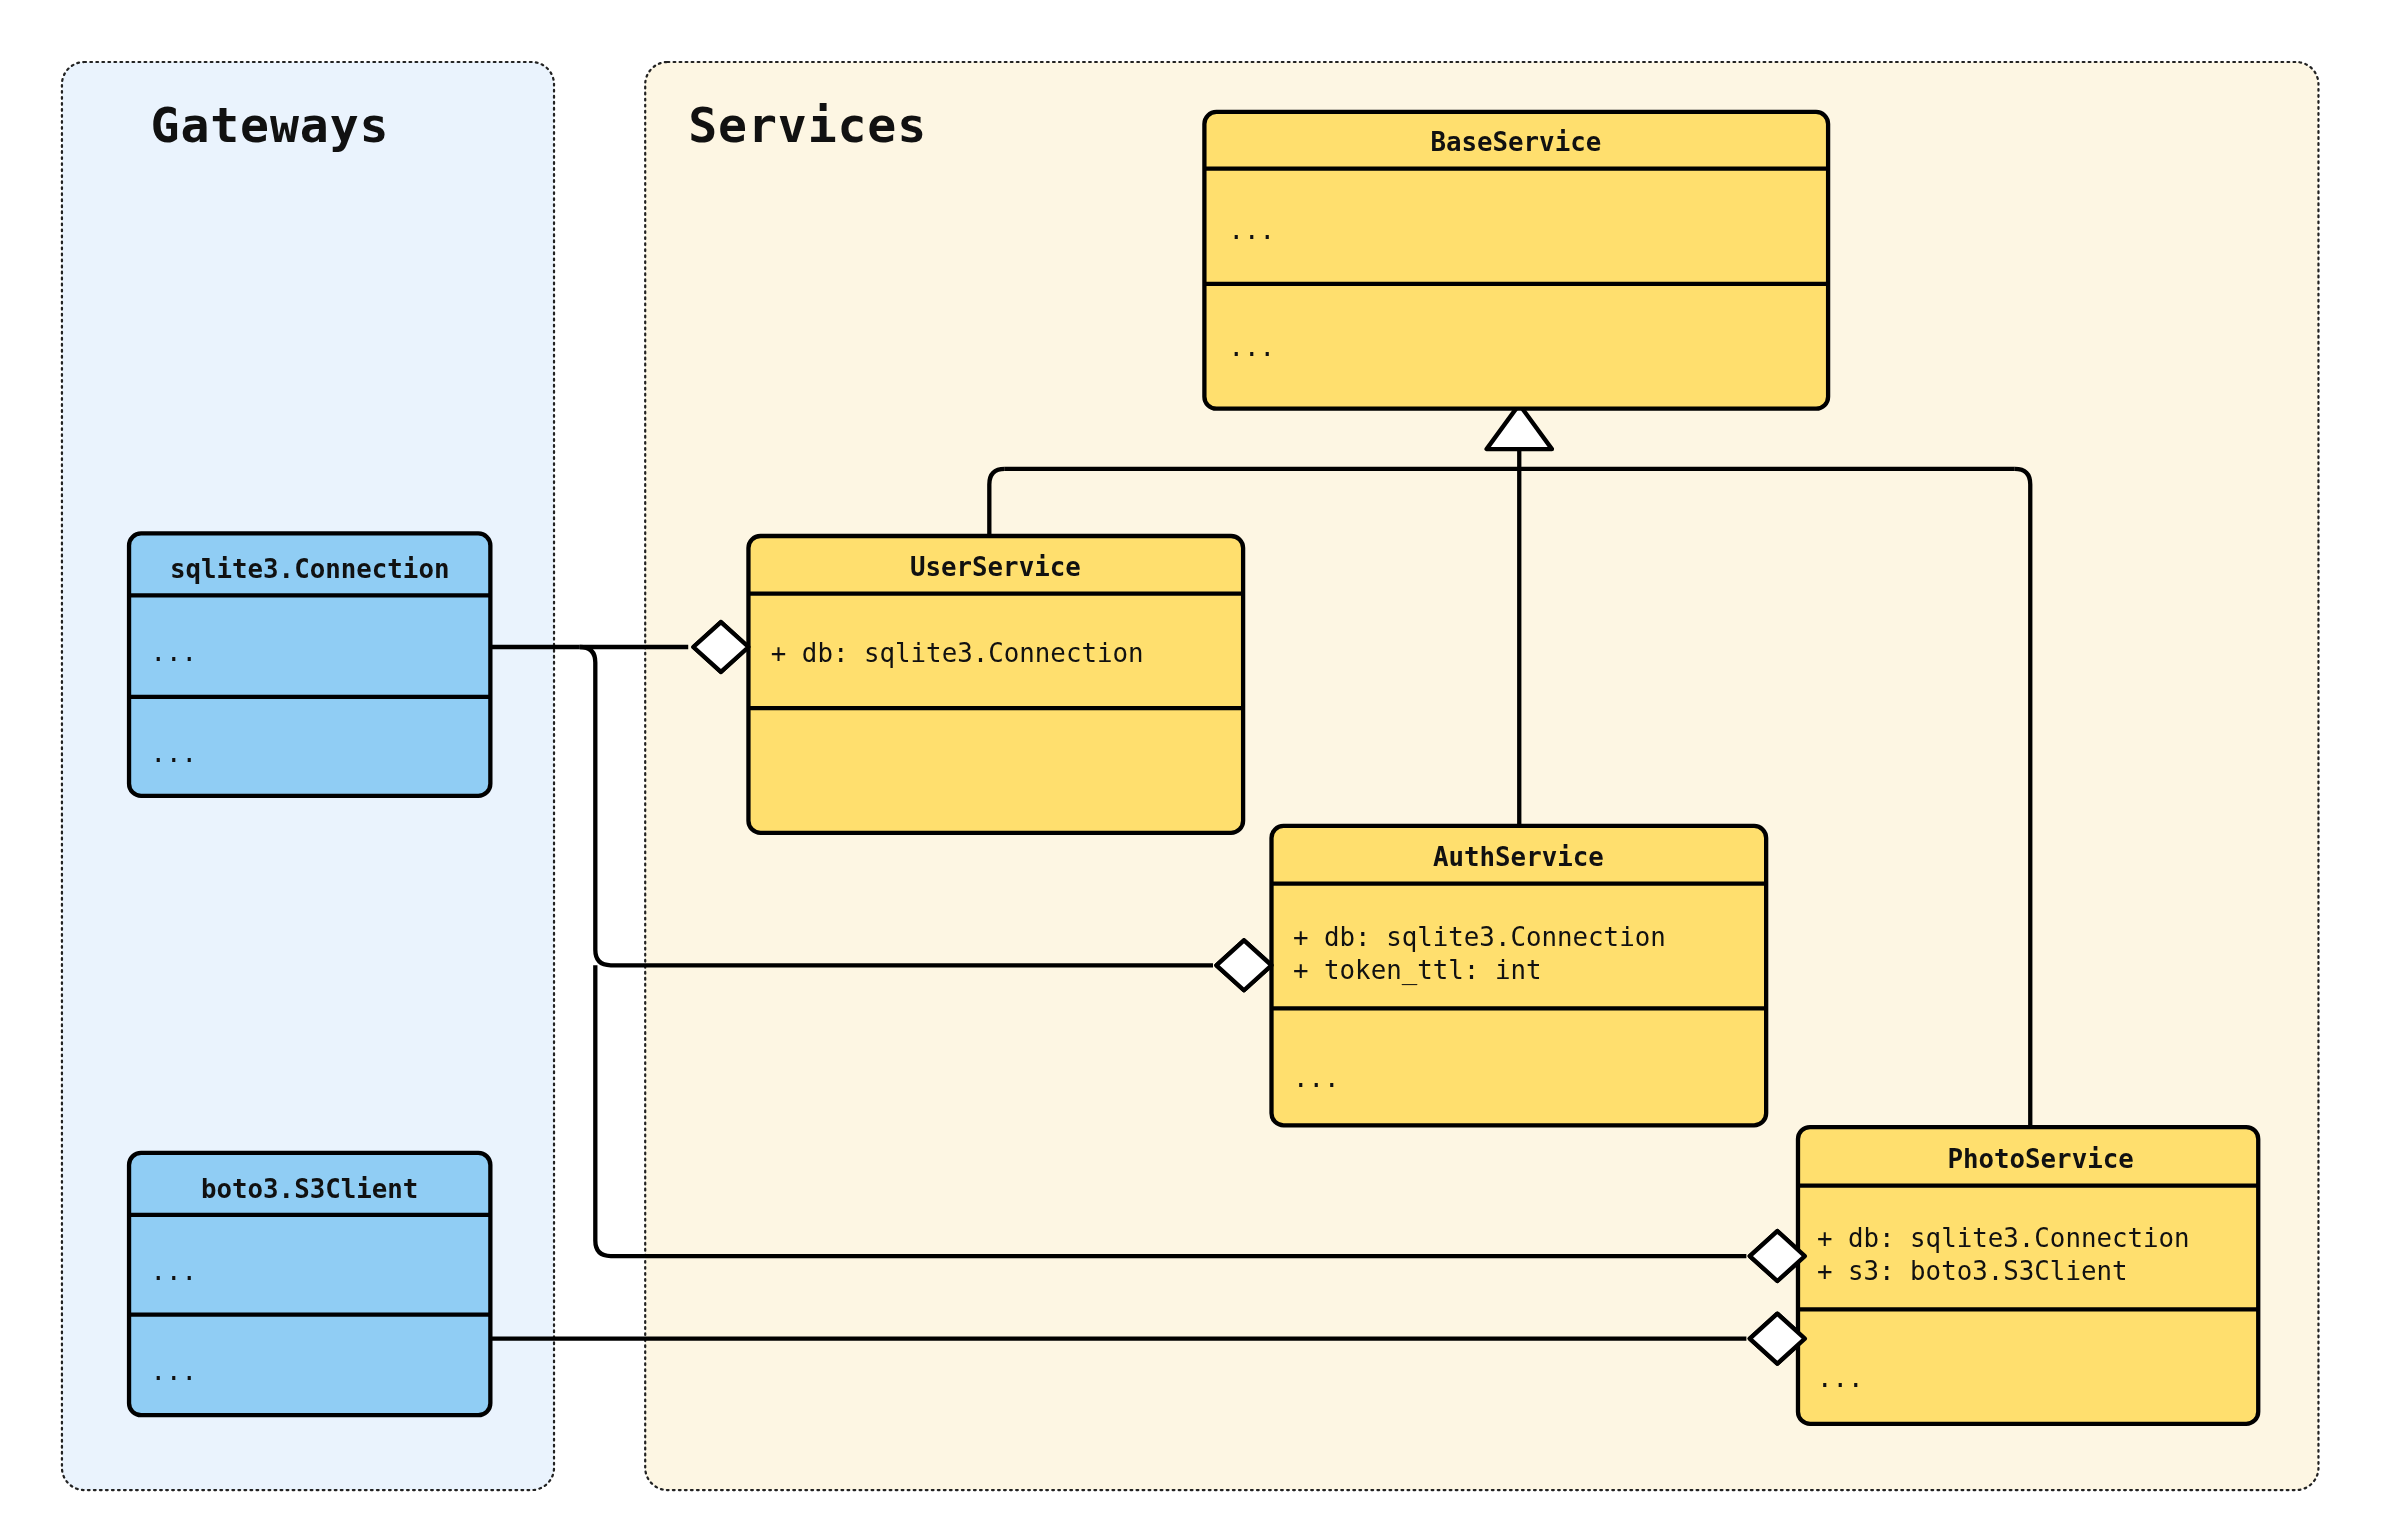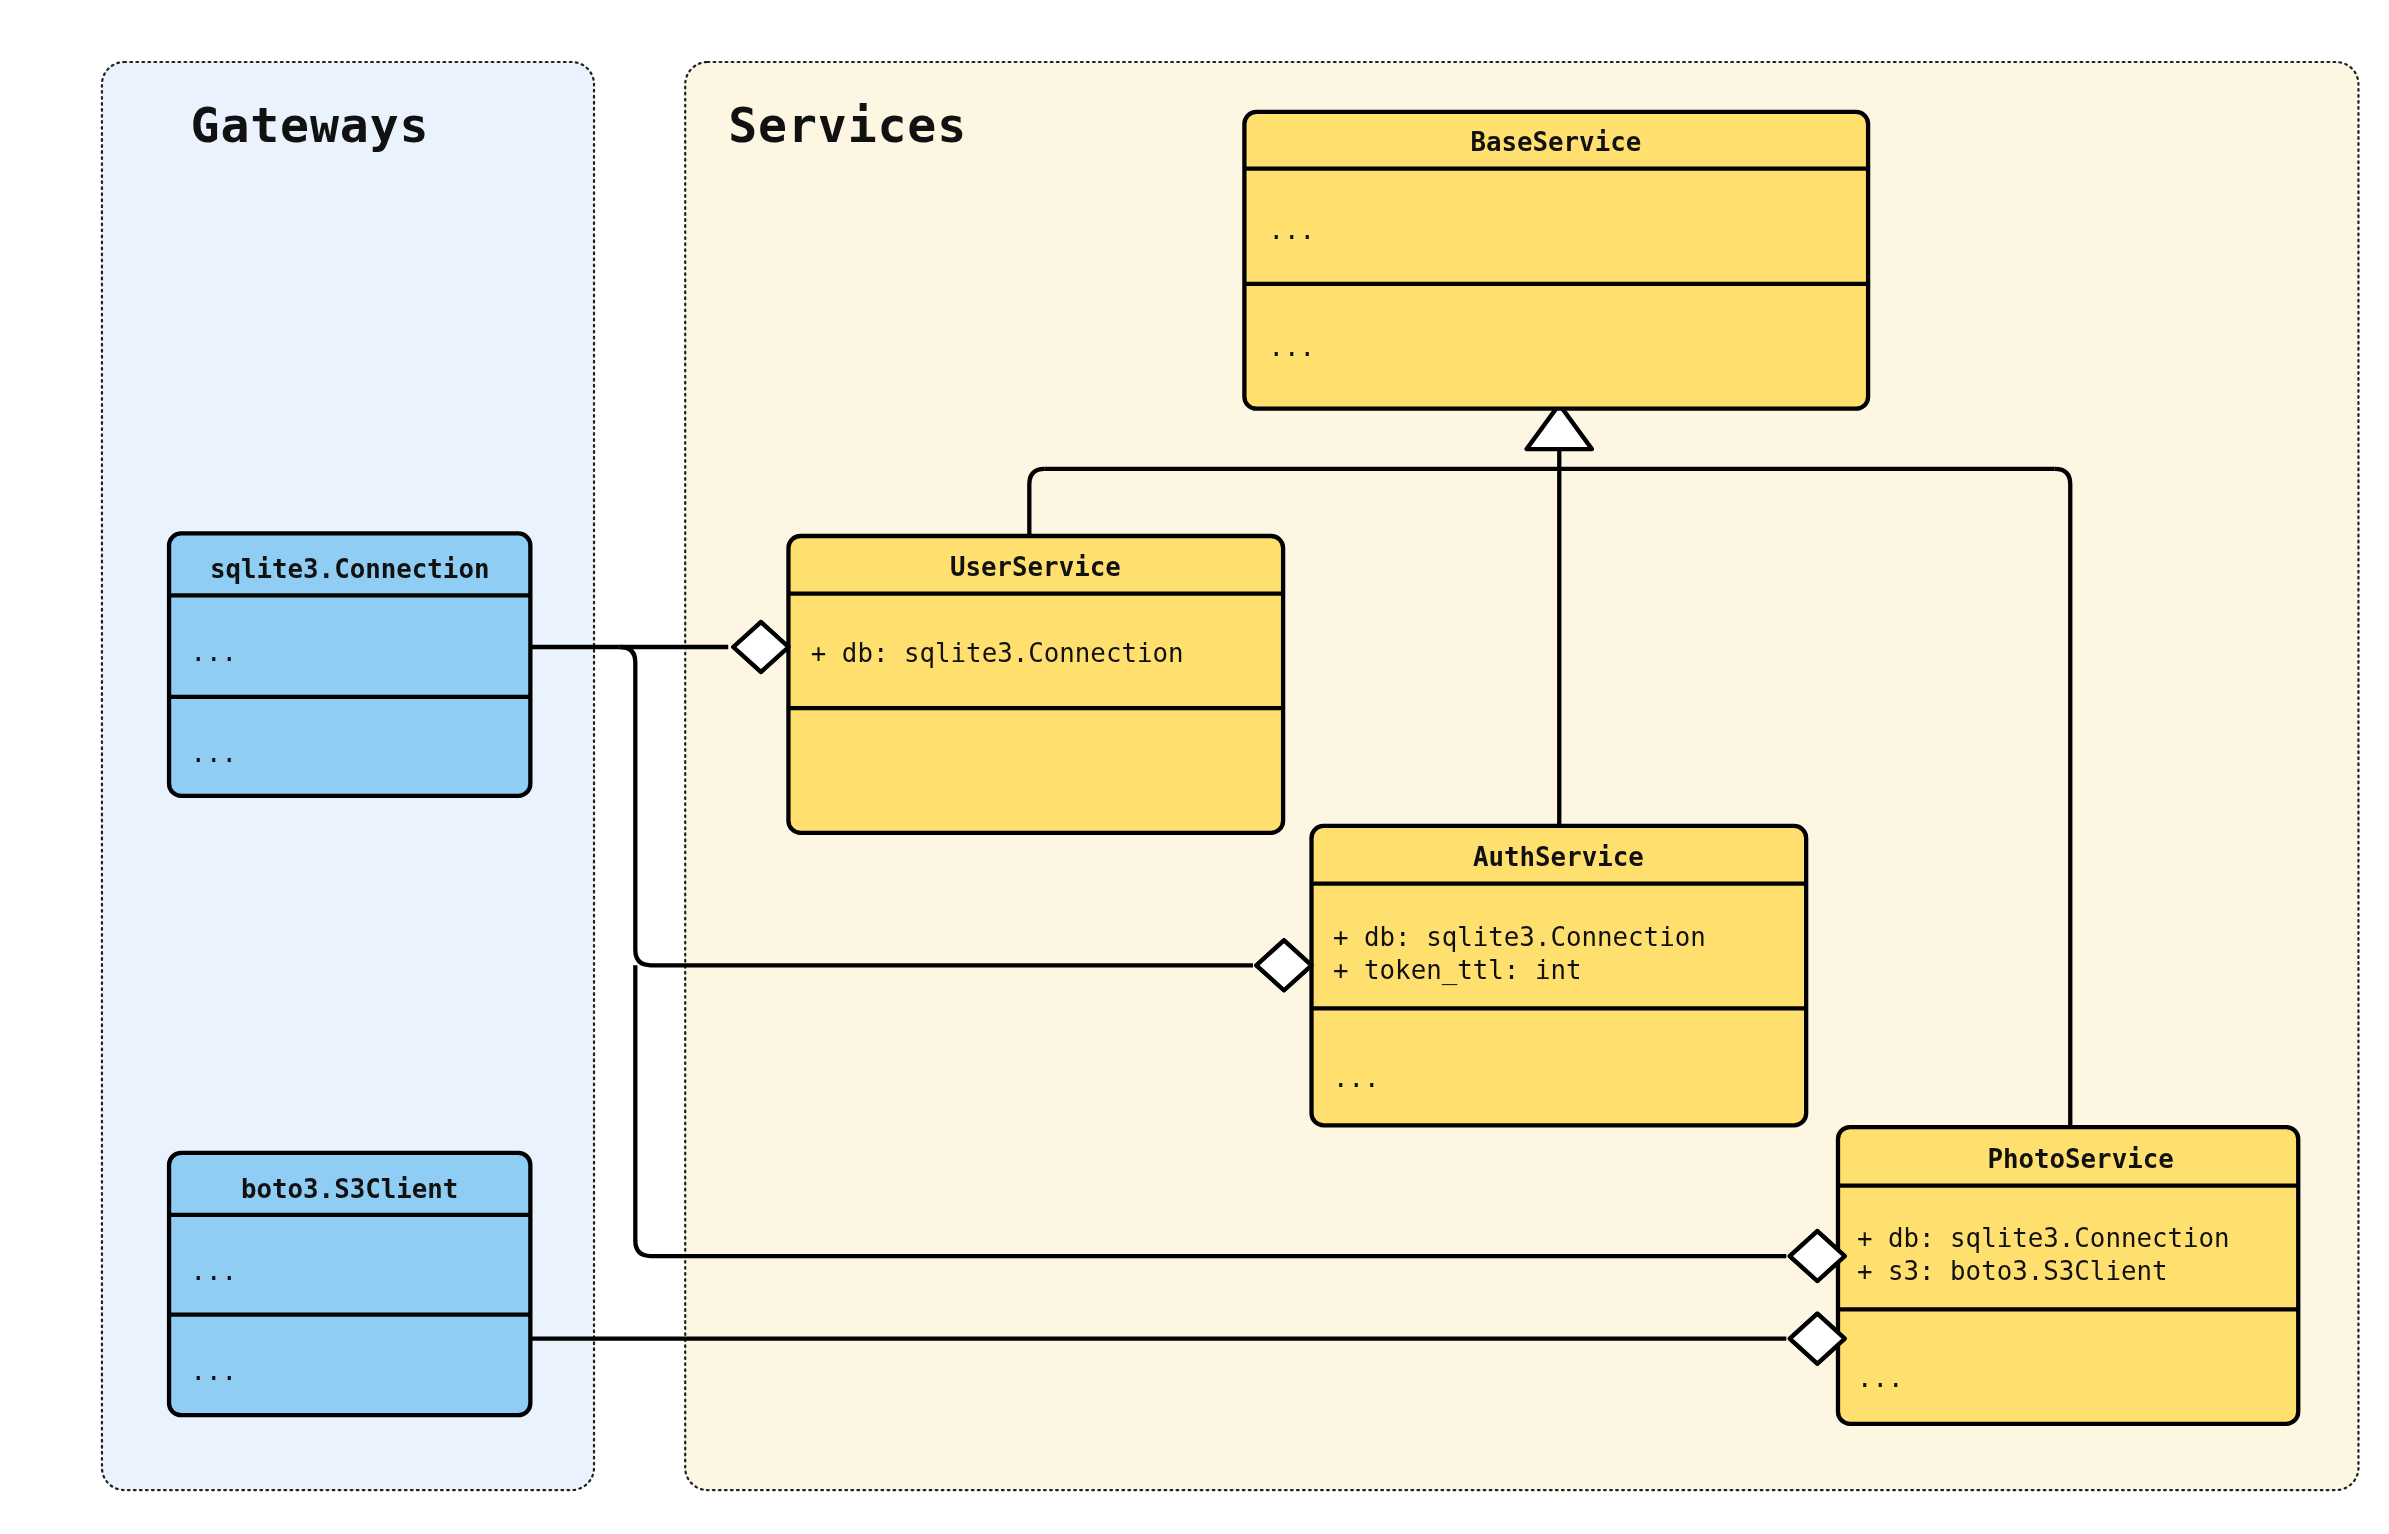--- a/index.html
+++ b/index.html
@@ -10,21 +10,20 @@
   body {
     width: 2389px;
     height: 1534px;
     overflow: hidden;
     font-family: "DejaVu Sans Mono", "Liberation Mono", monospace;
   }
   #diagram-root {
     position: relative;
     width: 1971px;
     height: 1534px;
-    margin-left: 40px;
   }
   svg#uml-canvas {
     position: absolute;
     top: 0;
     left: 0;
     width: 2389px;
     height: 1534px;
     display: block;
   }
   .pkg-rect {

